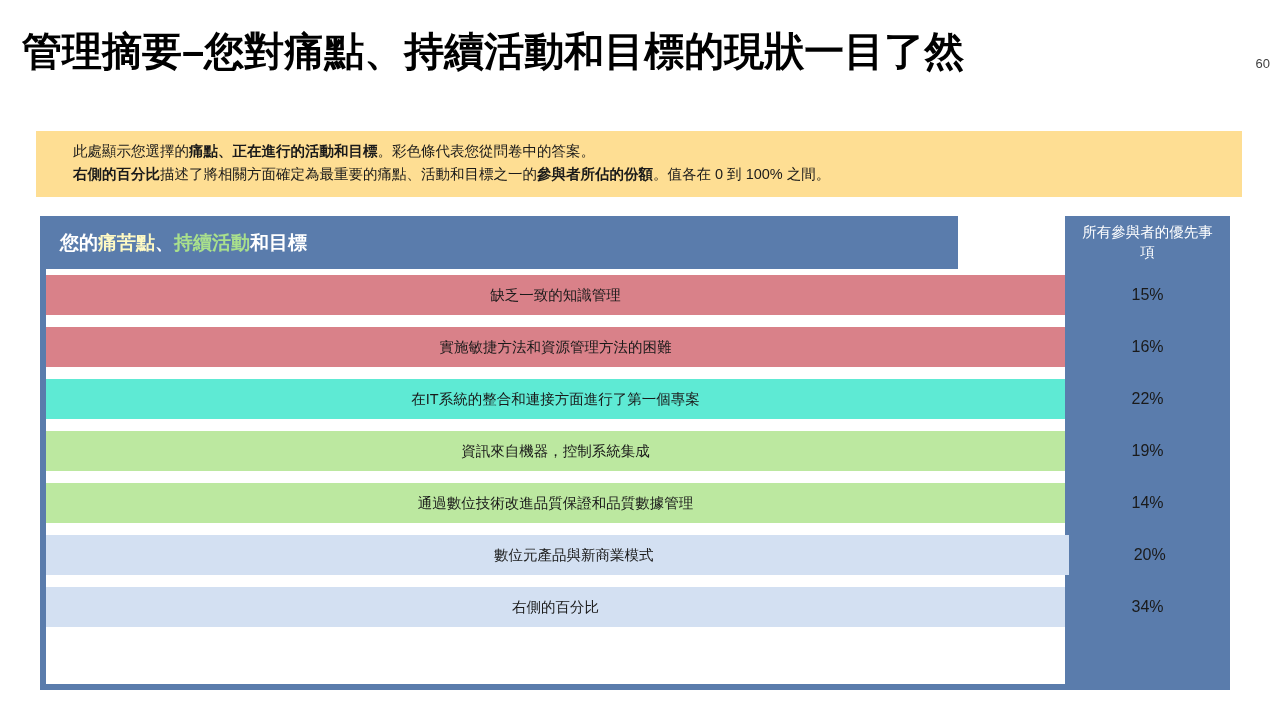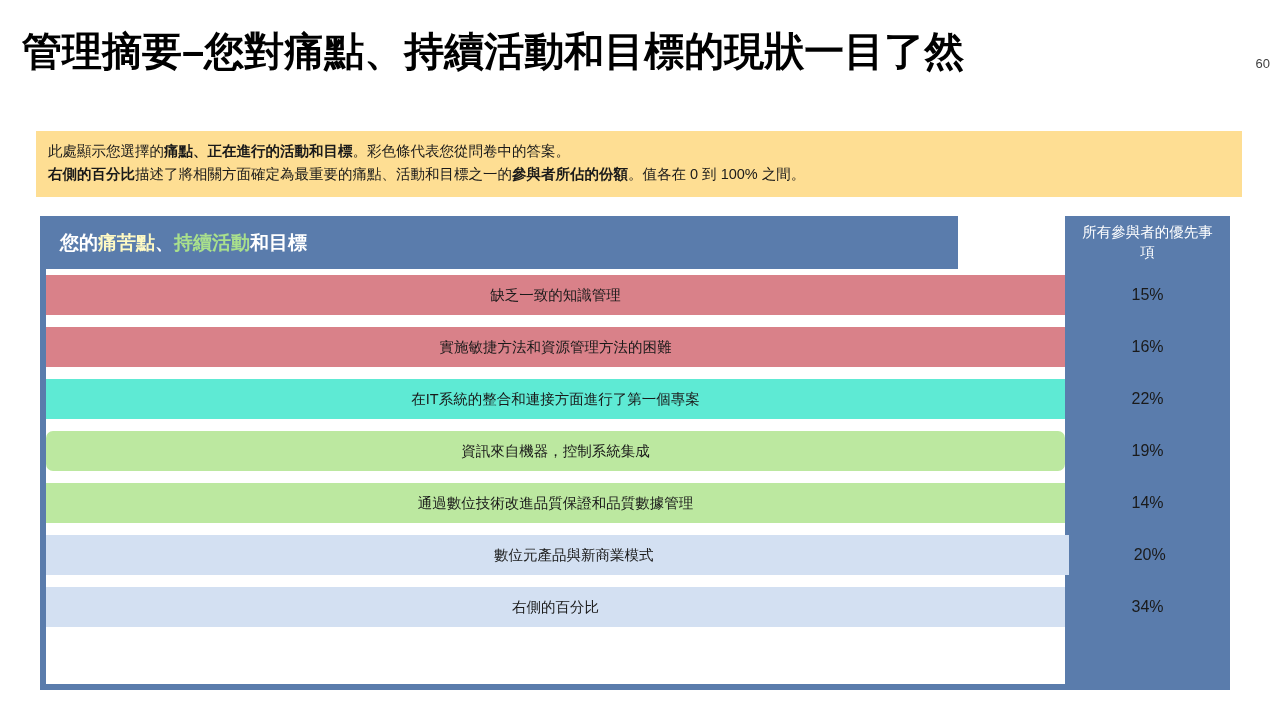--- a/index.html
+++ b/index.html
@@ -45,20 +45,21 @@
     height: 66px;
     background: #FEDE93;
     box-sizing: border-box;
     padding: 9px 10px 0 12px;
   }
   .note-line {
     font-size: 14.5px;
     color: #1a1a1a;
     line-height: 1.62;
     white-space: nowrap;
+    margin-left: 25px;
   }
   .note-line b { font-weight: bold; }
 
   
   .table-frame {
     position: absolute;
     left: 40px;
     top: 216px;
     width: 1190px;
     height: 474px;
@@ -210,21 +211,21 @@
         </div>
         <div class="pct-cell">16%</div>
       </div>
       <div class="data-row">
         <div class="bar" style="background: #5eead4; justify-content: center;">
           <div class="bar-label">在IT系統的整合和連接方面進行了第一個專案</div>
         </div>
         <div class="pct-cell">22%</div>
       </div>
       <div class="data-row">
-        <div class="bar" style="background: rgb(188, 232, 160); border-radius: 7px;">
+        <div class="bar" style="background: rgb(188, 232, 160);">
           <div class="bar-label">資訊來自機器，控制系統集成</div>
         </div>
         <div class="pct-cell">19%</div>
       </div>
       <div class="data-row">
         <div class="bar" style="background: rgb(188, 232, 160);">
           <div class="bar-label">通過數位技術改進品質保證和品質數據管理</div>
         </div>
         <div class="pct-cell">14%</div>
       </div>

